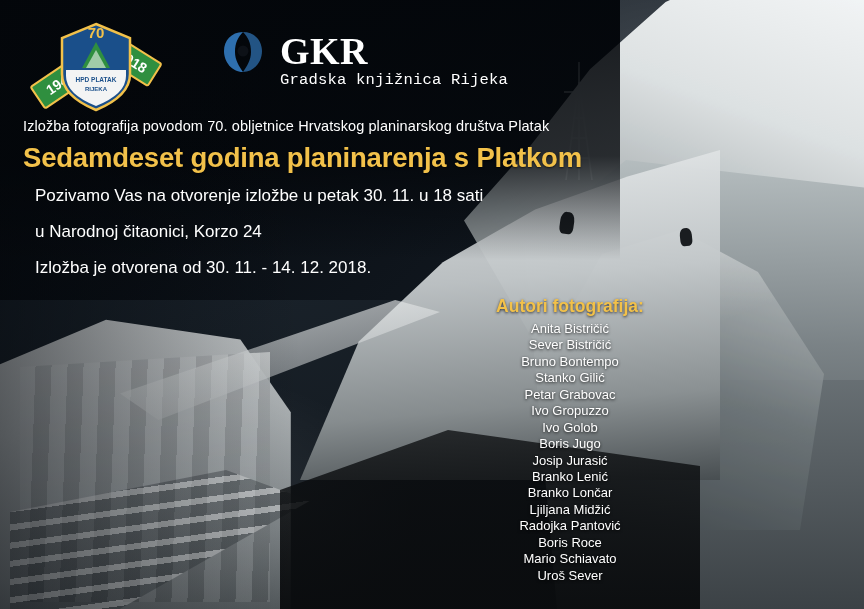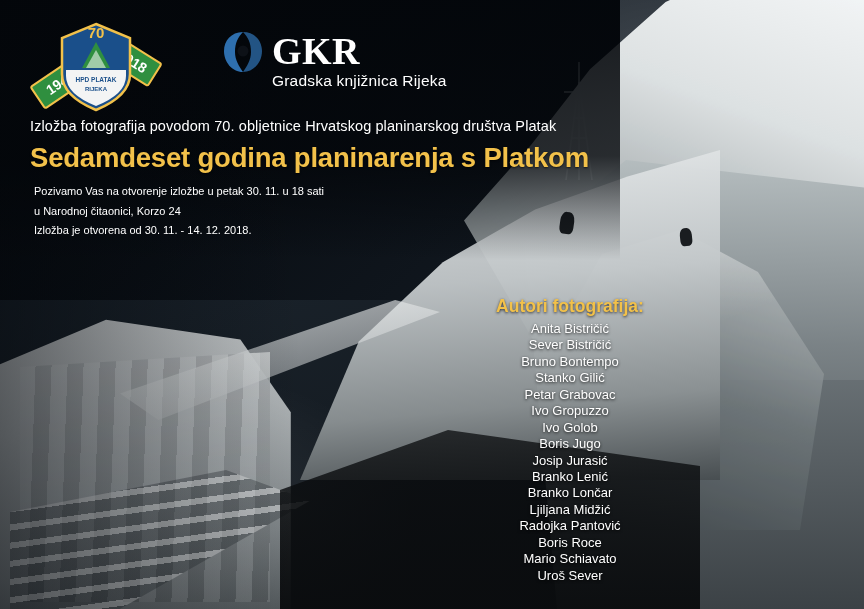--- a/index.html
+++ b/index.html
@@ -154,63 +154,63 @@
     position: absolute;
     left: 26px; top: 16px;
     width: 140px; height: 100px;
   }
 
   .gkr-logo {
     position: absolute;
     left: 222px; top: 30px;
     display: flex;
     align-items: flex-start;
-    gap: 8px;
+    gap: 16px;
   }
   .gkr-mark { width: 42px; height: 44px; flex: 0 0 auto; }
   .gkr-text { line-height: 1; padding-top: 2px; }
   .gkr-title {
     font-family: "Liberation Serif", serif;
     font-size: 38px;
     font-weight: bold;
     color: #ffffff;
     letter-spacing: 0.5px;
   }
   .gkr-sub {
-    font-family: Liberation Sans, sans-serif;
+    font-family: Liberation Mono, monospace;
     font-size: 15.5px;
     color: #ffffff;
     margin-top: 3px;
     letter-spacing: 0.2px;
   }
 
   
   .headline-block {
     position: absolute;
-    left: 30px; top: 118px;
+    left: 23px; top: 118px;
     width: 560px;
   }
   .kicker {
     font-size: 14.5px;
     color: #ffffff;
     margin: 0 0 4px 0;
     letter-spacing: 0.1px;
   }
   .title {
     font-size: 27.5px;
     font-weight: bold;
     color: #f2c14a;
     margin: 8px 0 10px 0;
     letter-spacing: -0.2px;
     text-shadow: 0 1px 2px rgba(0,0,0,0.6);
   }
   .invite-line {
-    font-size: 11px;
-    color: #ffffff;
-    margin: 4px;
+    font-size: 17px;
+    color: #ffffff;
+    margin: 12px;
     line-height: 1.42;
   }
   .invite-line.gap { margin-top: 8px; }
 
   
   .authors {
     position: absolute;
     left: 300px; top: 296px;
     width: 540px;
     text-align: center;

